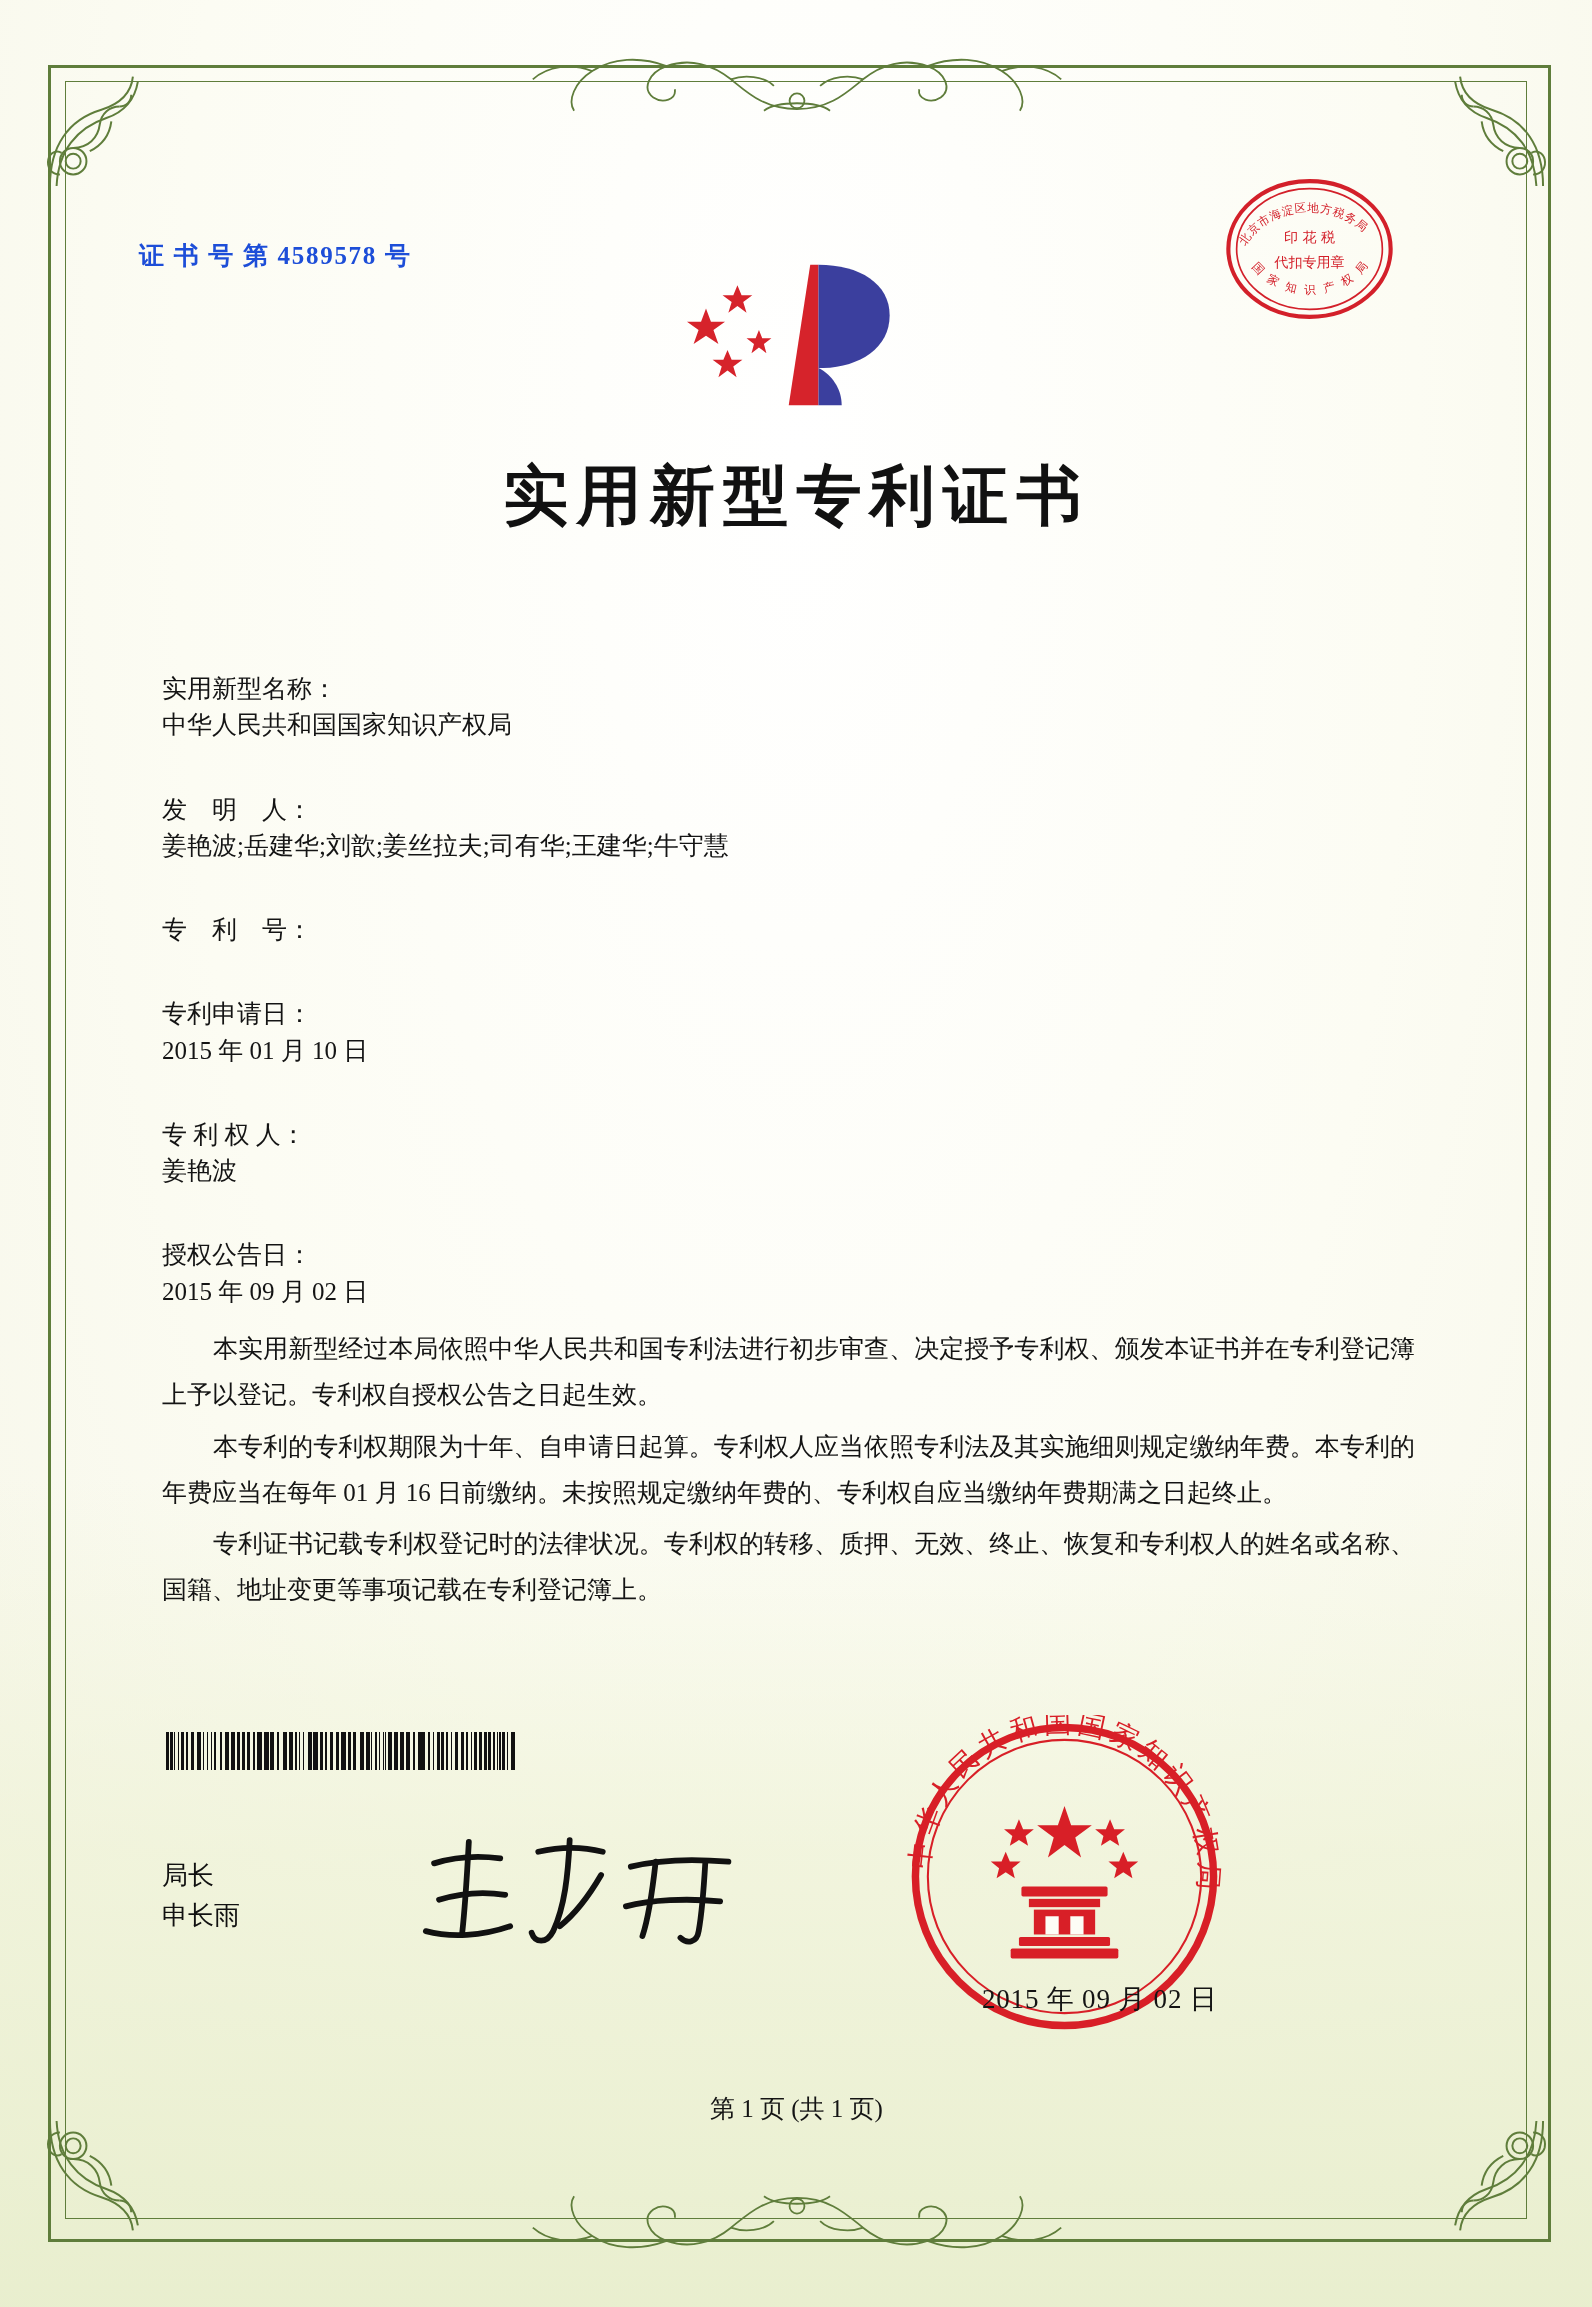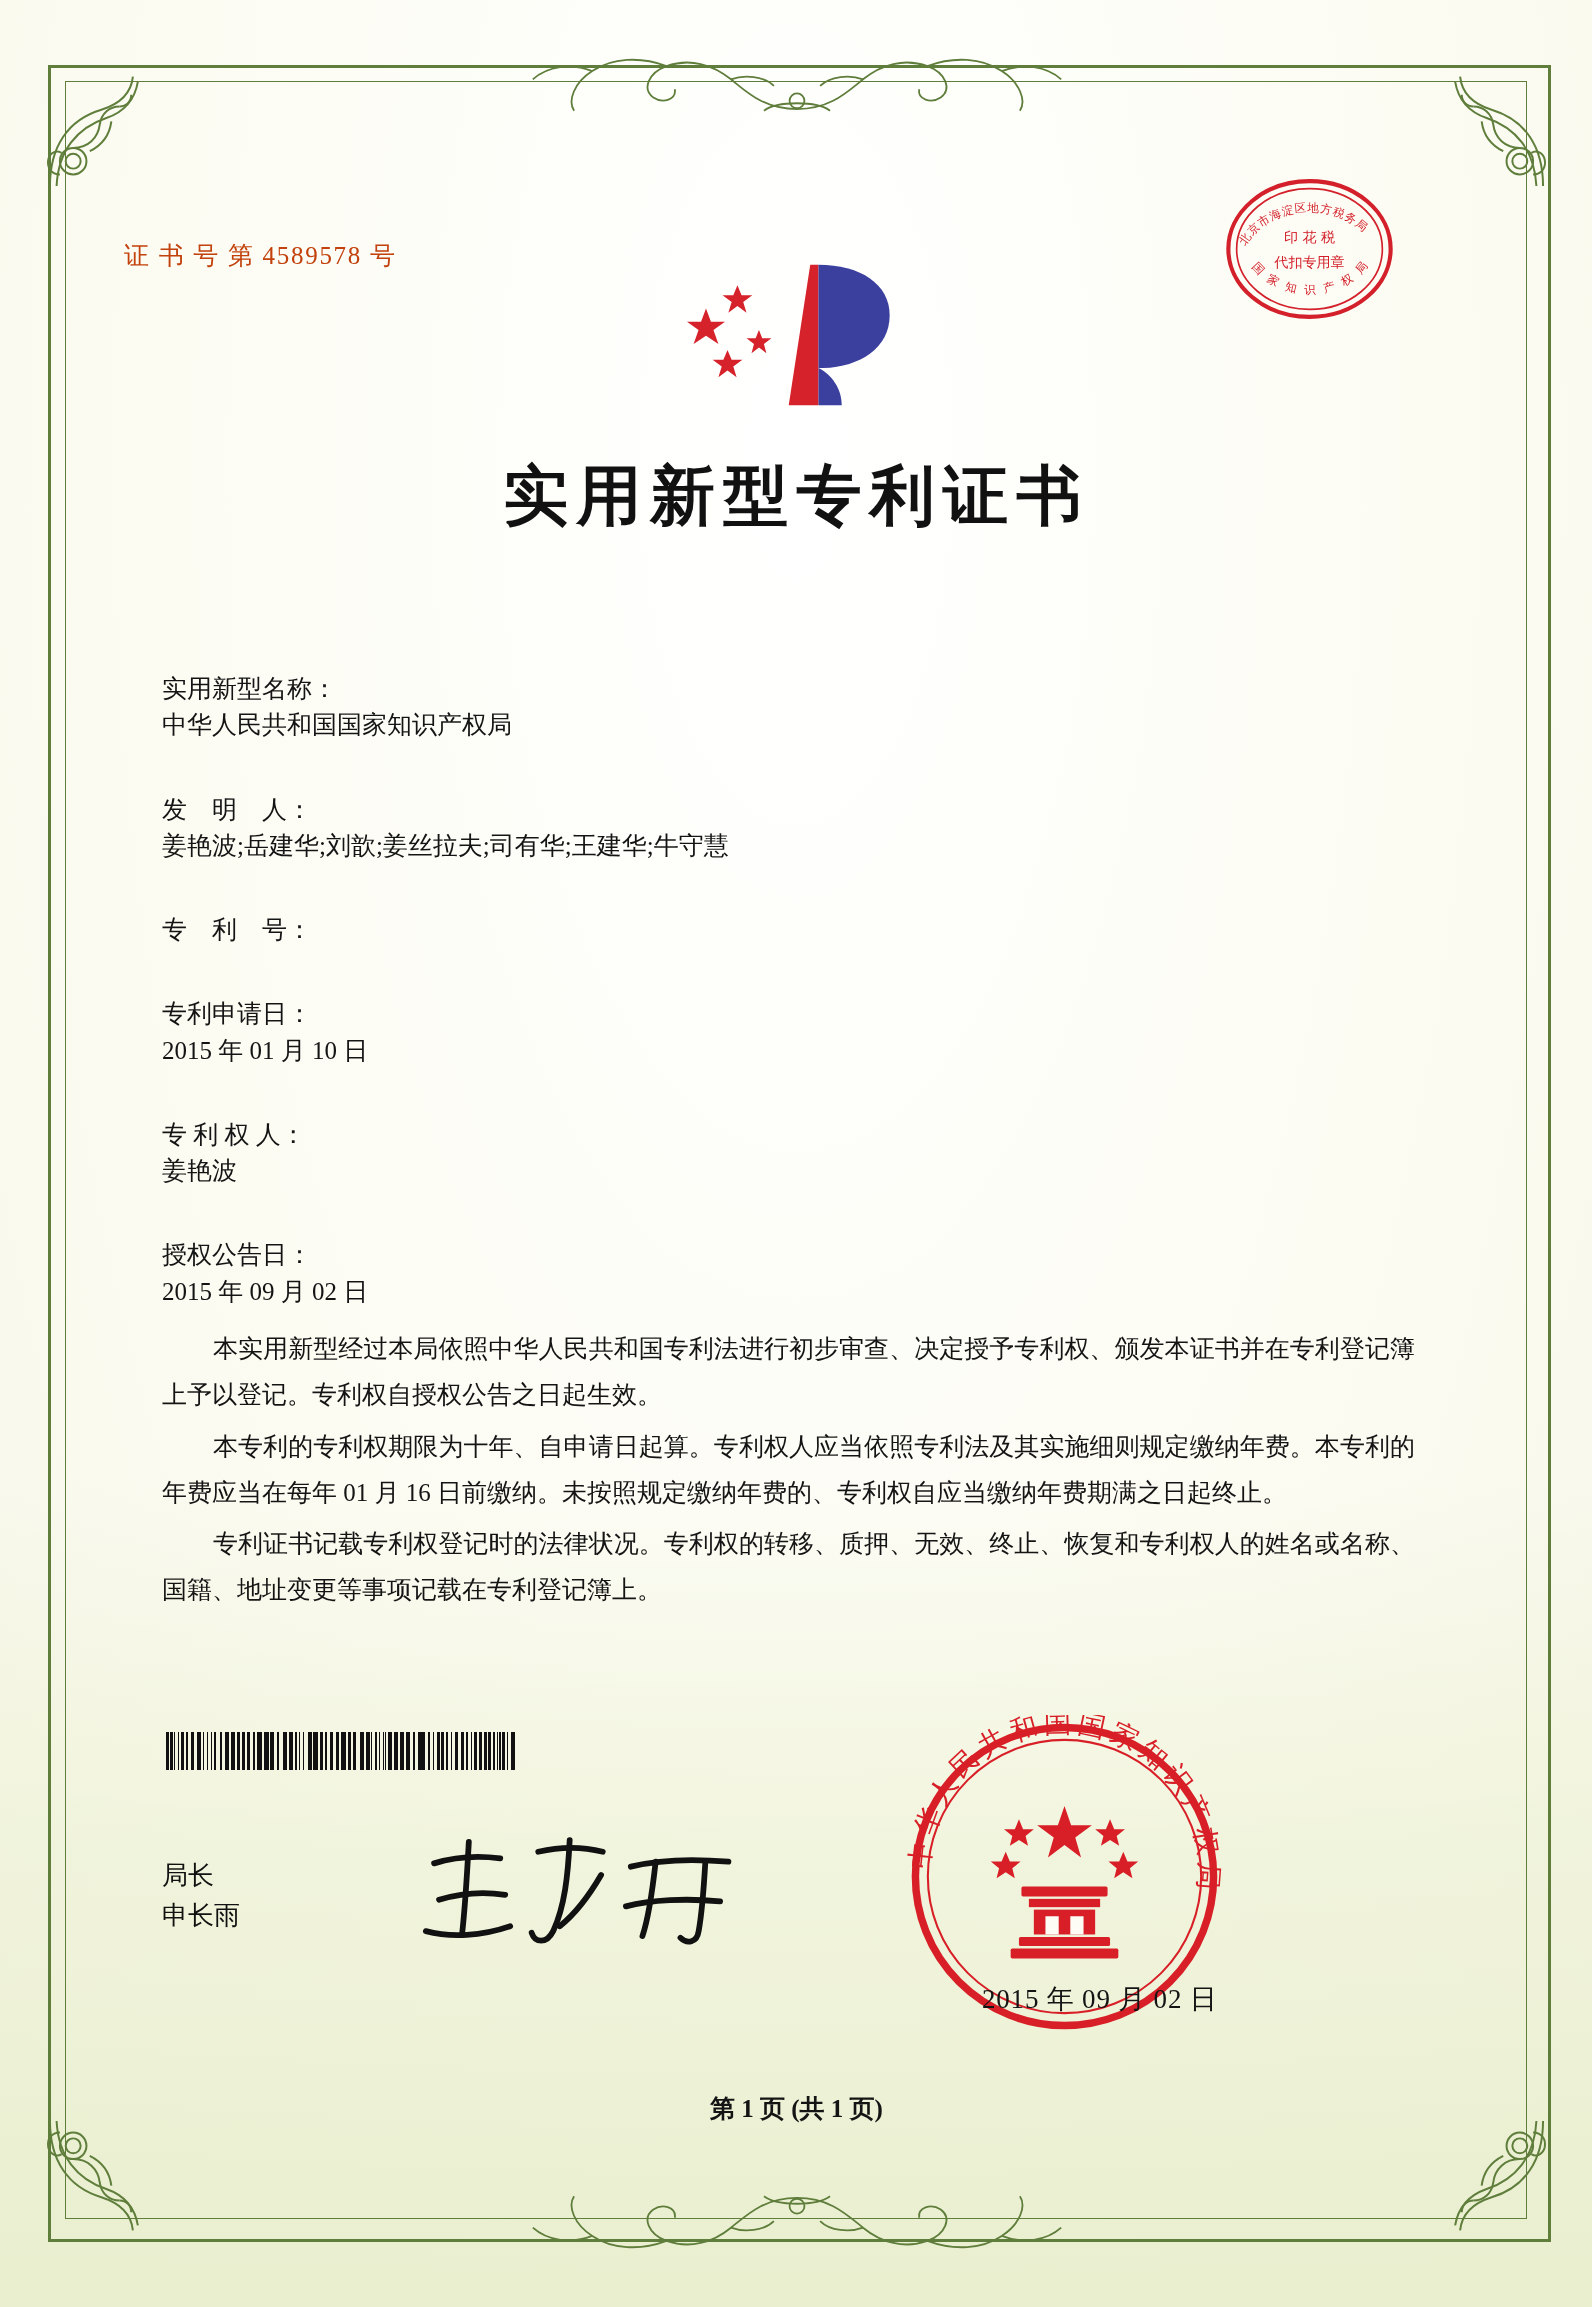--- a/index.html
+++ b/index.html
@@ -76,26 +76,27 @@
   }
   .bot-flourish svg { width:100%; height:100%; display:block; }
 
   
   .content {
     position: absolute;
     left: 0; top: 0; right: 0; bottom: 0;
   }
   .cert-no {
     position: absolute;
-    left: 124px;
+    left: 139px;
     top: 239px;
     font-size: 25px;
     letter-spacing: 1.7px;
-    color: #c2410c;
+    color: #1d4ed8;
     font-family: "Liberation Serif", "DejaVu Serif", serif;
+    font-weight: bold;
   }
 
   
   .emblem {
     position: absolute;
     left: 50%;
     top: 244px;
     transform: translateX(-50%);
     width: 249px;
     height: 182px;
@@ -217,21 +218,20 @@
     letter-spacing: 0.8px;
   }
 
   .page-footer {
     position: absolute;
     left: 0; right: 0;
     top: 2092px;
     text-align: center;
     font-size: 25px;
     color: #141414;
-    font-weight: bold;
   }
 </style>
 </head>
 <body>
 
 <div class="page">
   <div class="paper-tint"></div>
   <div class="bottom-wash"></div>
 
   <div class="border-outer"></div>

